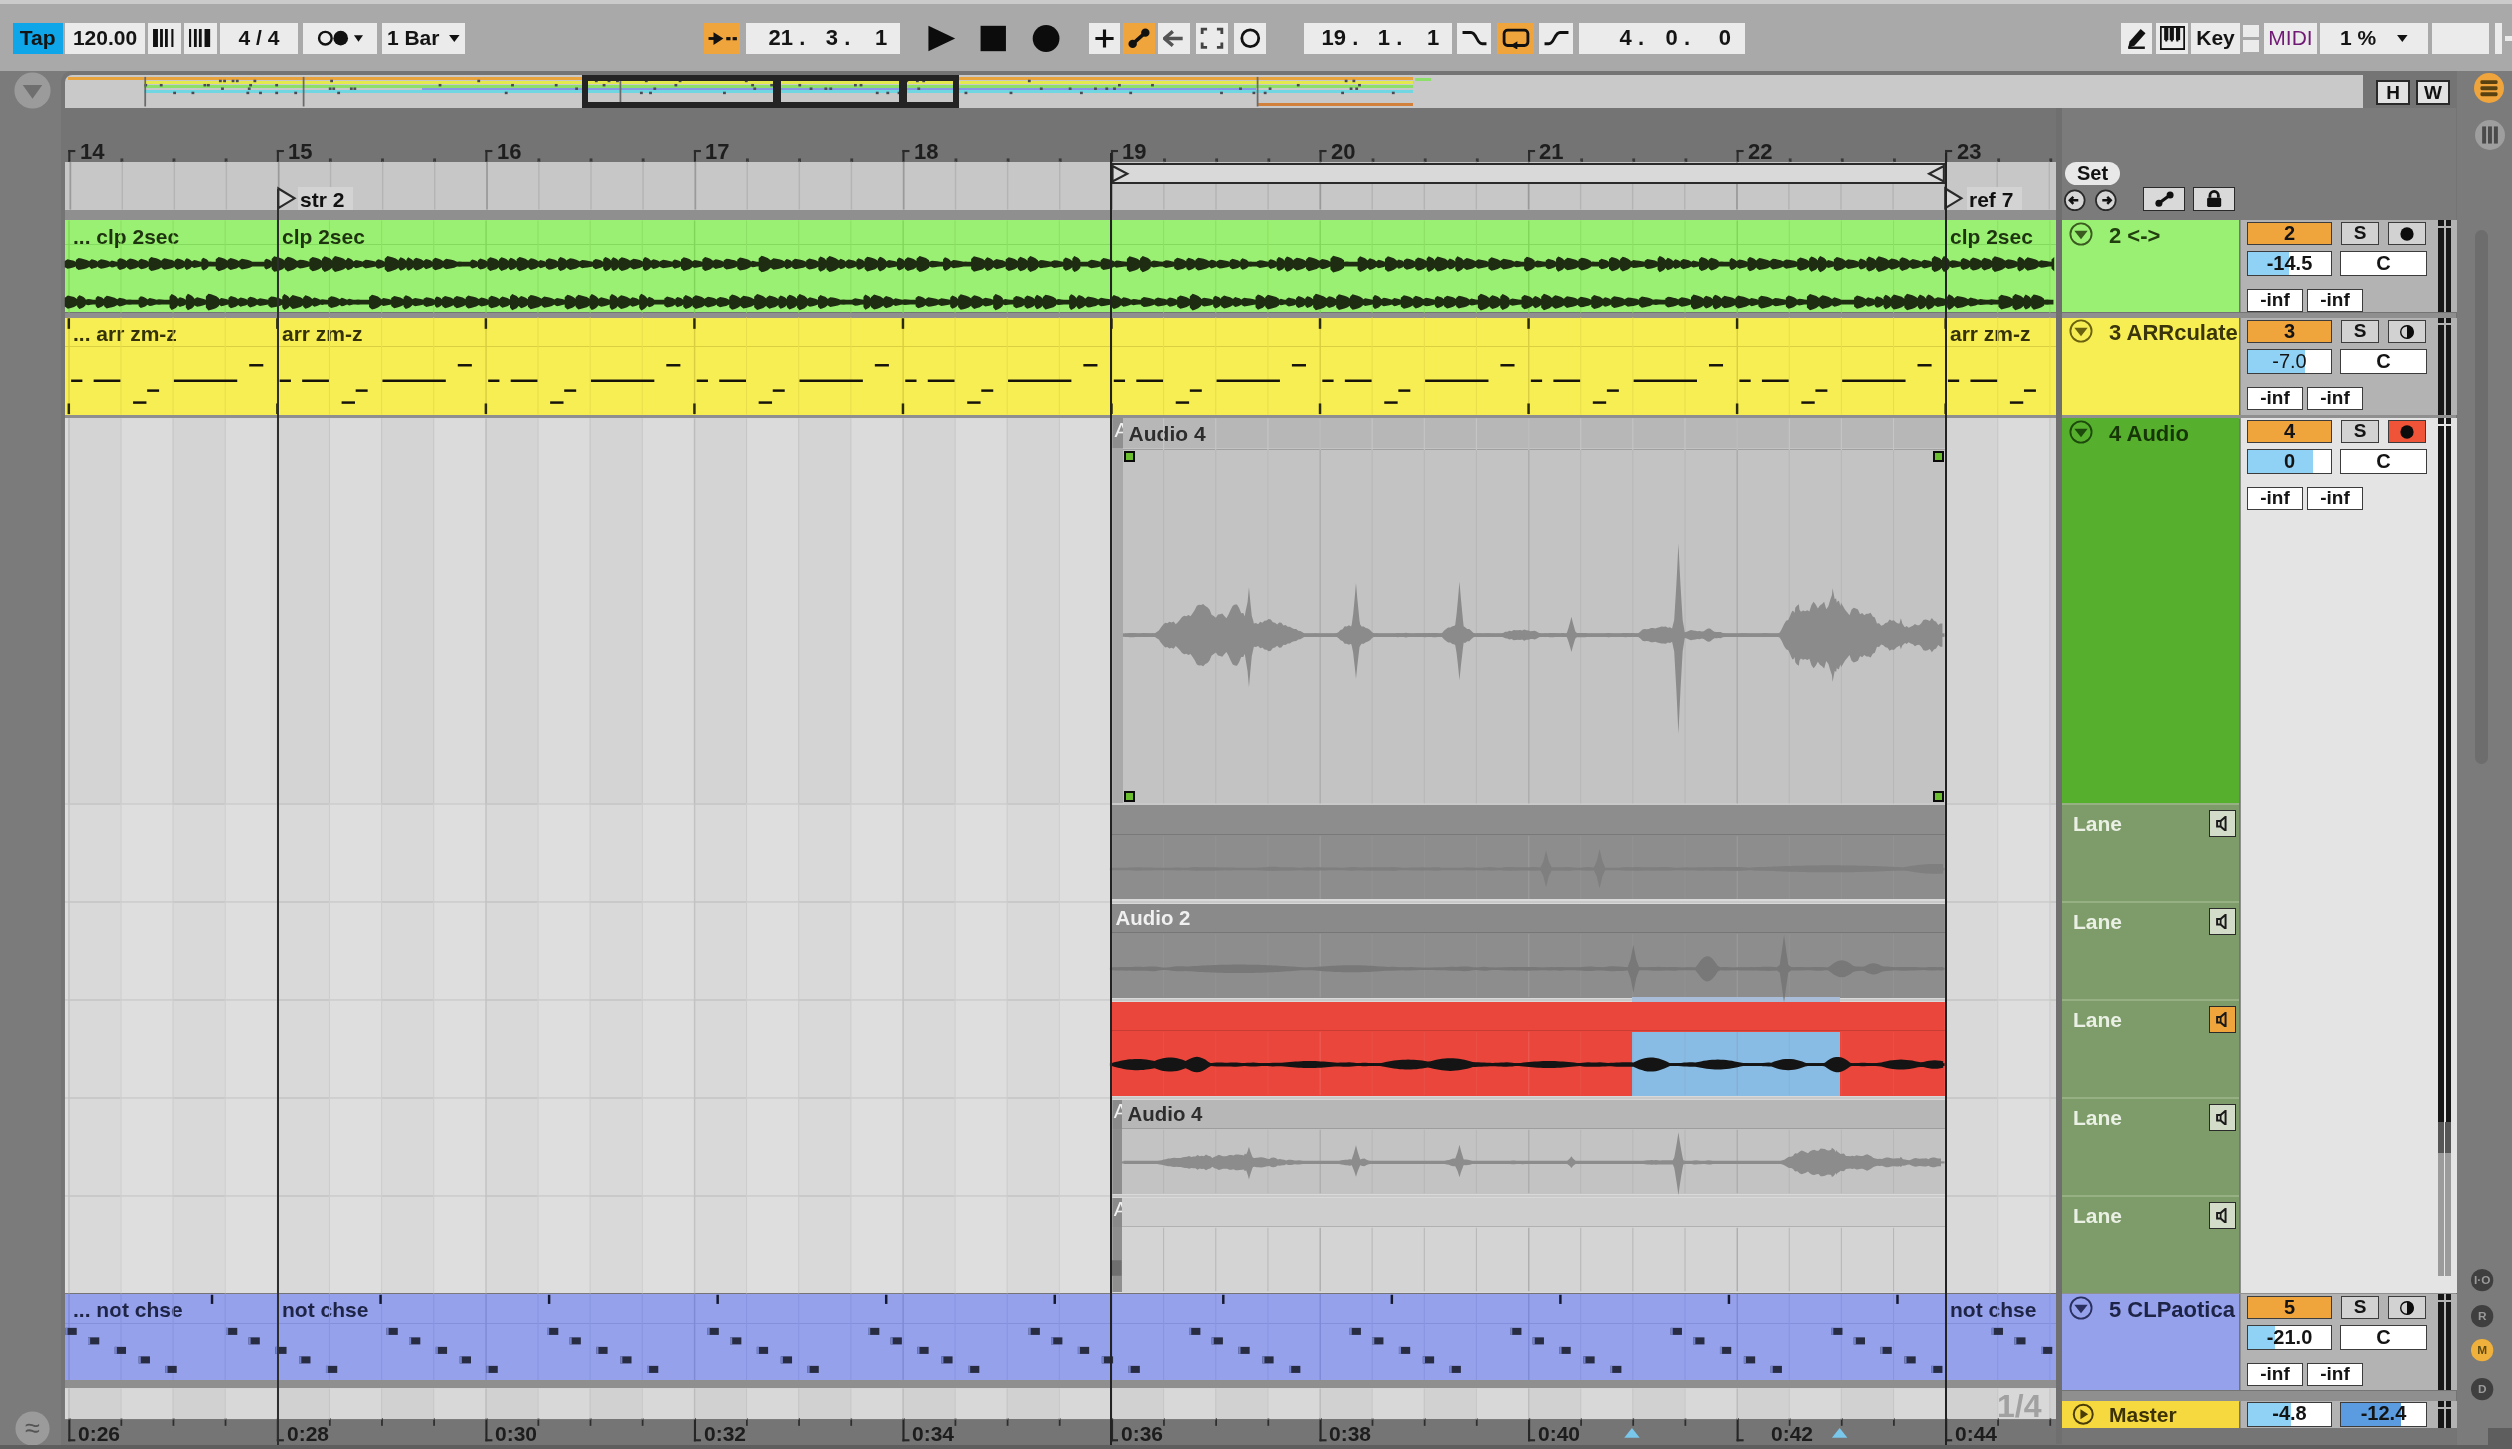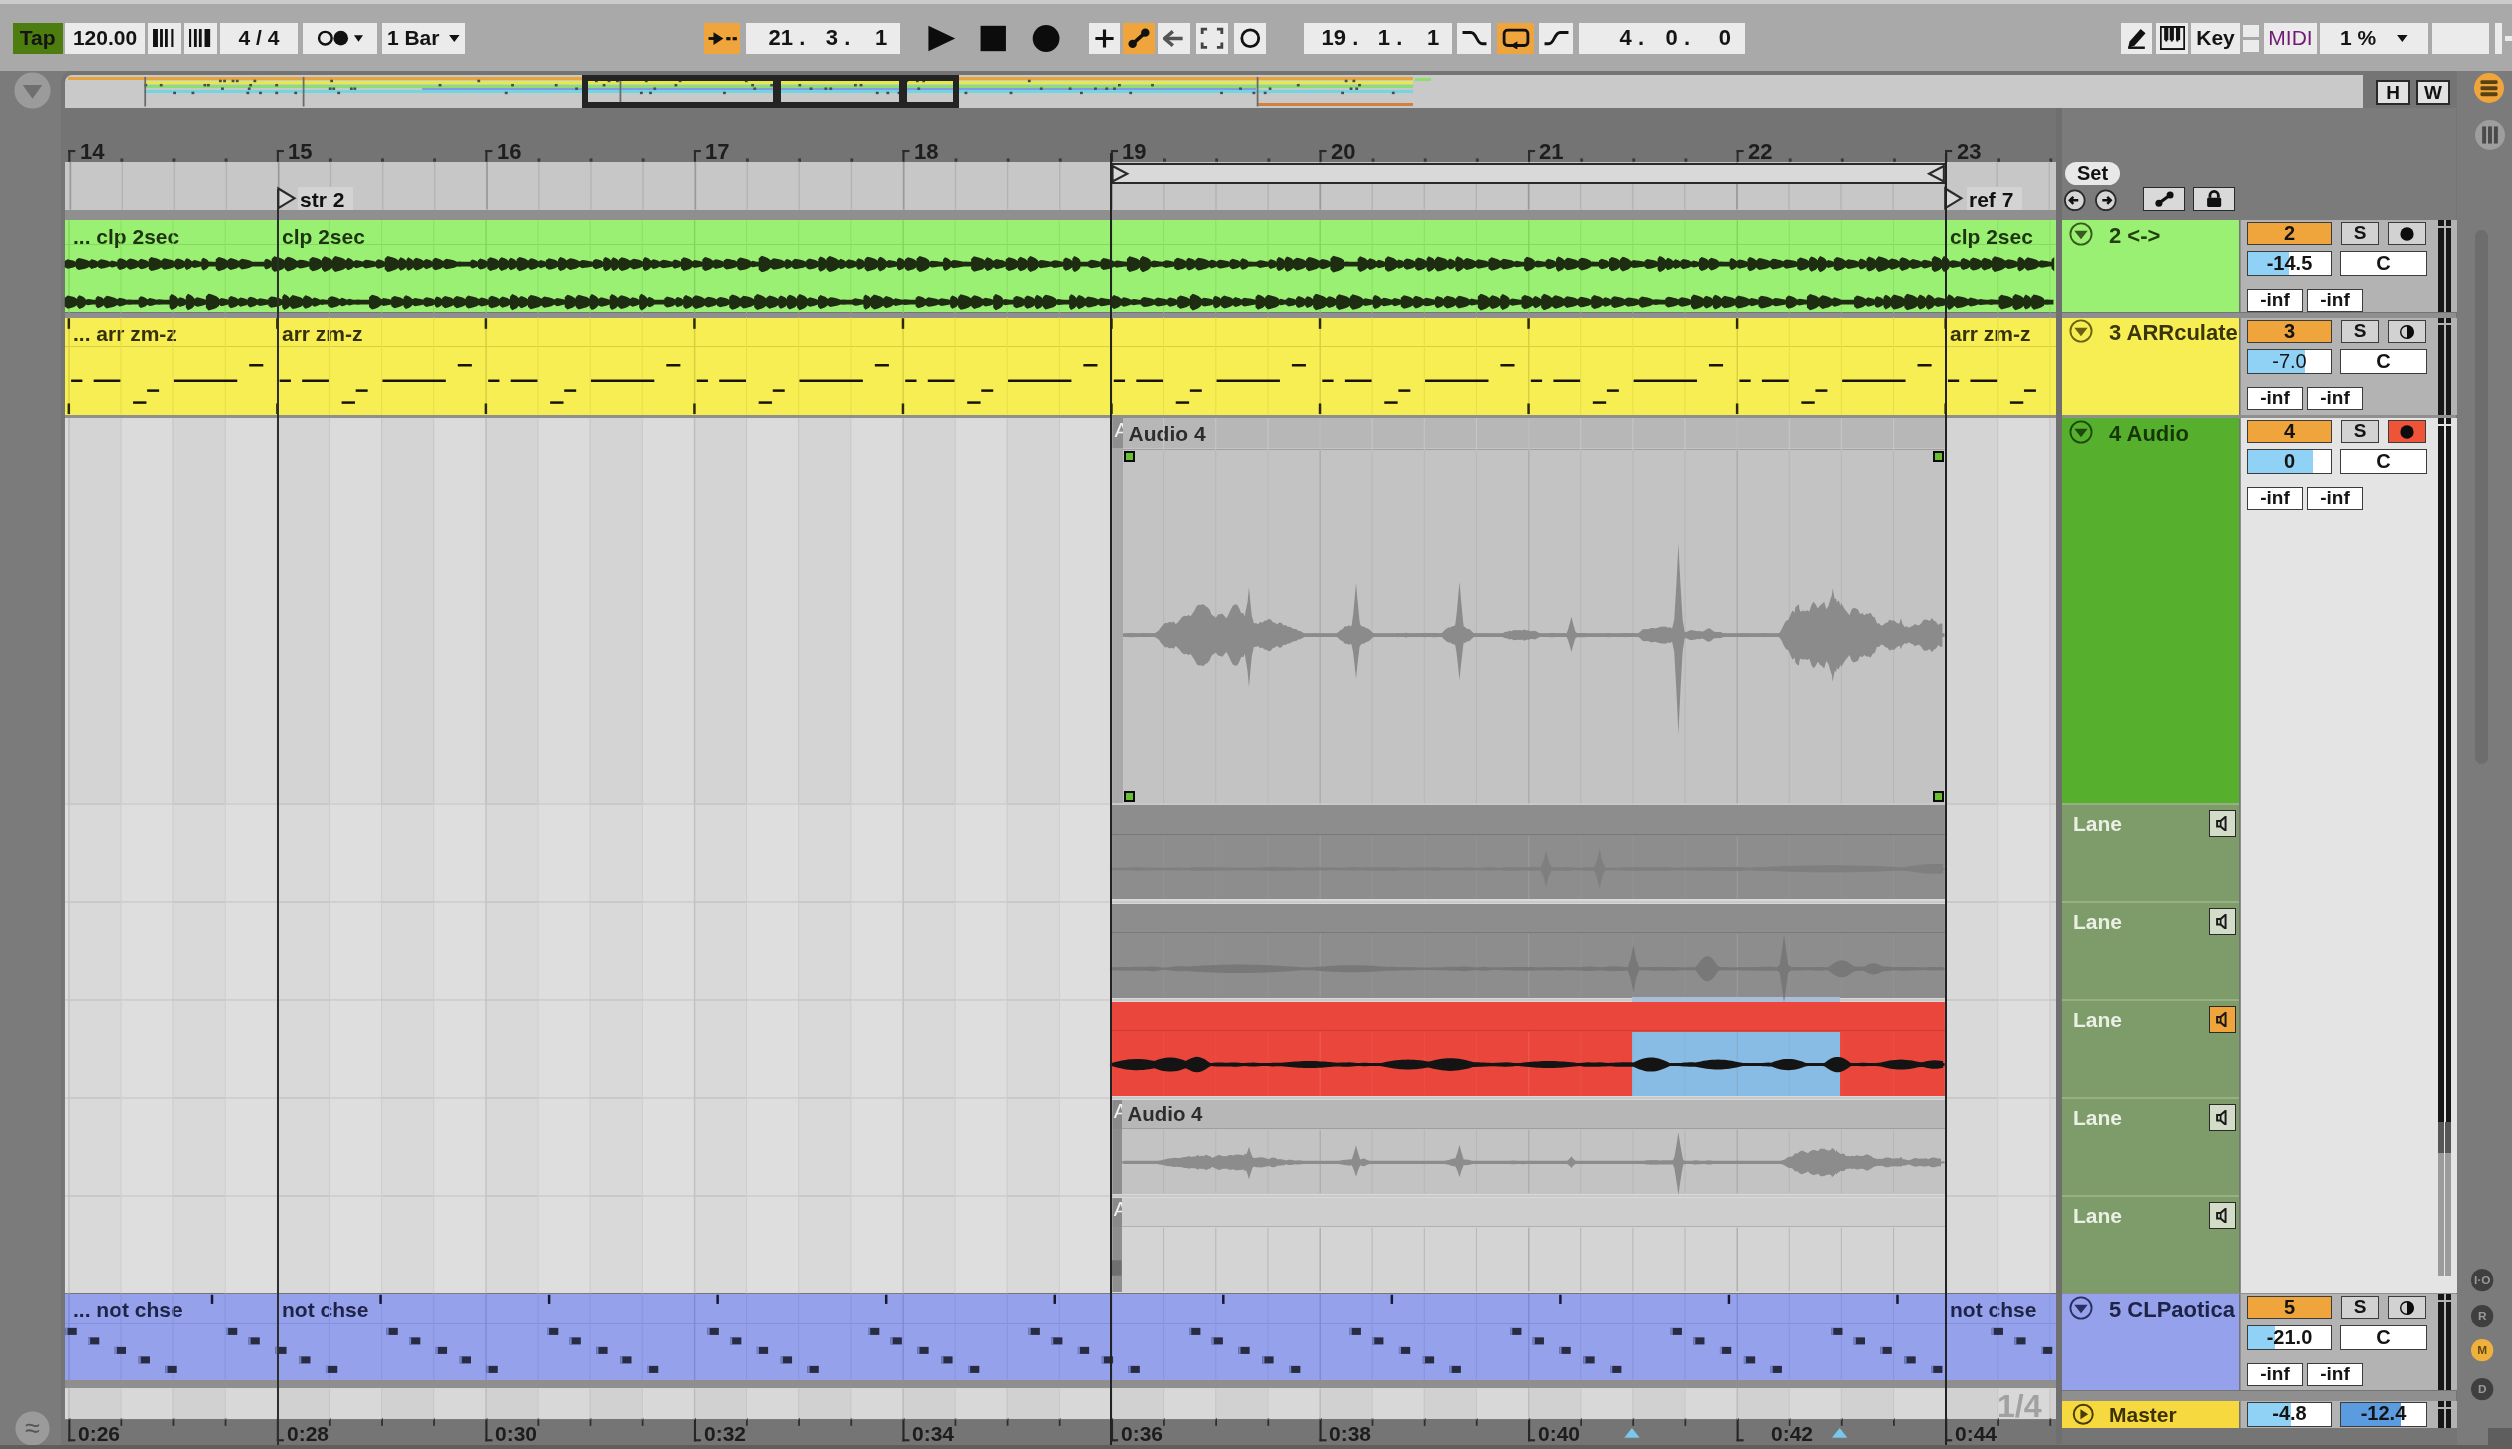--- a/index.html
+++ b/index.html
@@ -1,19 +1,19 @@
 <!DOCTYPE html>
 <html style="font-size:11.3px"><head><meta charset="utf-8"><style>
 *{margin:0;padding:0;box-sizing:border-box}
 body{font-family:"Liberation Sans",sans-serif;-webkit-font-smoothing:antialiased;}
 </style></head><body>
 <div style="position:relative;width:2512px;height:1449px;background:#7b7b7b;overflow:hidden">
 <div style="position:absolute;left:0px;top:0px;width:2512px;height:4.2px;background:#cbcbcb"></div>
 <div style="position:absolute;left:0px;top:4.2px;width:2512px;height:67px;background:#a9a9a9"></div>
-<div style="position:absolute;left:12.7px;top:22.5px;width:50px;height:31px;background:#4d7c0f;display:flex;align-items:center;justify-content:center;">
+<div style="position:absolute;left:12.7px;top:22.5px;width:50px;height:31px;background:#0ea5e9;display:flex;align-items:center;justify-content:center;">
       <div style="width:100%;text-align:center;font-size:21px;color:#141414;font-weight:600">Tap</div>
     </div>
 <div style="position:absolute;left:65px;top:22.5px;width:80px;height:31px;background:#ebebeb;display:flex;align-items:center;justify-content:center;">
       <div style="width:100%;text-align:center;font-size:21px;color:#141414;font-weight:600">120.00</div>
     </div>
 <div style="position:absolute;left:148px;top:22.5px;width:33px;height:31px;background:#ebebeb;display:flex;align-items:center;justify-content:center;">
       <svg width="24" height="18.3" viewBox="0 0 34 26">
         <g fill="#111">
           <rect x="0" width="7" height="26"></rect>
           <rect x="10" width="4" height="26"></rect>
@@ -413,20 +413,23 @@
 <div style="position:absolute;left:1124px;top:791px;width:11.3px;height:11.3px;background:#6abe30;border:2.5px solid #0a0a0a"></div>
 <div style="position:absolute;left:1933px;top:451px;width:11.3px;height:11.3px;background:#6abe30;border:2.5px solid #0a0a0a"></div>
 <div style="position:absolute;left:1933px;top:791px;width:11.3px;height:11.3px;background:#6abe30;border:2.5px solid #0a0a0a"></div>
 <div style="position:absolute;left:65px;top:803px;width:1991px;height:98px;background:#d9d9d9"></div>
 <div style="position:absolute;left:65px;top:803px;width:1991px;height:2.1px;background:#c9c9c9"></div>
 <div style="position:absolute;left:1110px;top:805px;width:835px;height:94px;background:#8d8d8d"></div>
 <div style="position:absolute;left:1110px;top:834px;width:835px;height:1.4px;background:rgba(0,0,0,0.14)"></div>
 <div style="position:absolute;left:65px;top:901px;width:1991px;height:98px;background:#d9d9d9"></div>
 <div style="position:absolute;left:65px;top:901px;width:1991px;height:2.1px;background:#c9c9c9"></div>
 <div style="position:absolute;left:1110px;top:904px;width:835px;height:94px;background:#8d8d8d"></div>
+<div style="position:absolute;left:1110px;top:904px;width:835px;height:29px;background:#8a8a8a;color:#f0f0f0;font-size:20.4px;font-weight:600;display:flex;align-items:center">
+      <span style="padding-left:5.6px">Audio 2</span>
+    </div>
 <div style="position:absolute;left:1110px;top:932px;width:835px;height:1.4px;background:rgba(0,0,0,0.14)"></div>
 <div style="position:absolute;left:65px;top:999px;width:1991px;height:98px;background:#d9d9d9"></div>
 <div style="position:absolute;left:65px;top:999px;width:1991px;height:2.1px;background:#c9c9c9"></div>
 <div style="position:absolute;left:1110px;top:1002px;width:835px;height:94px;background:#ea463c"></div>
 <div style="position:absolute;left:1110px;top:1030px;width:835px;height:1.4px;background:rgba(0,0,0,0.14)"></div>
 <div style="position:absolute;left:65px;top:1097px;width:1991px;height:98px;background:#d9d9d9"></div>
 <div style="position:absolute;left:65px;top:1097px;width:1991px;height:2.1px;background:#c9c9c9"></div>
 <div style="position:absolute;left:1111px;top:1100px;width:10.6px;height:94px;background:#8f8f8f"></div>
 <div style="position:absolute;left:1111px;top:1100px;width:10.6px;height:29px;background:#8a8a8a;overflow:hidden;color:#f0f0f0;font-size:20.4px;padding-left:2.8px">A</div>
 <div style="position:absolute;left:1122px;top:1100px;width:823px;height:94px;background:#c3c3c3"></div>

